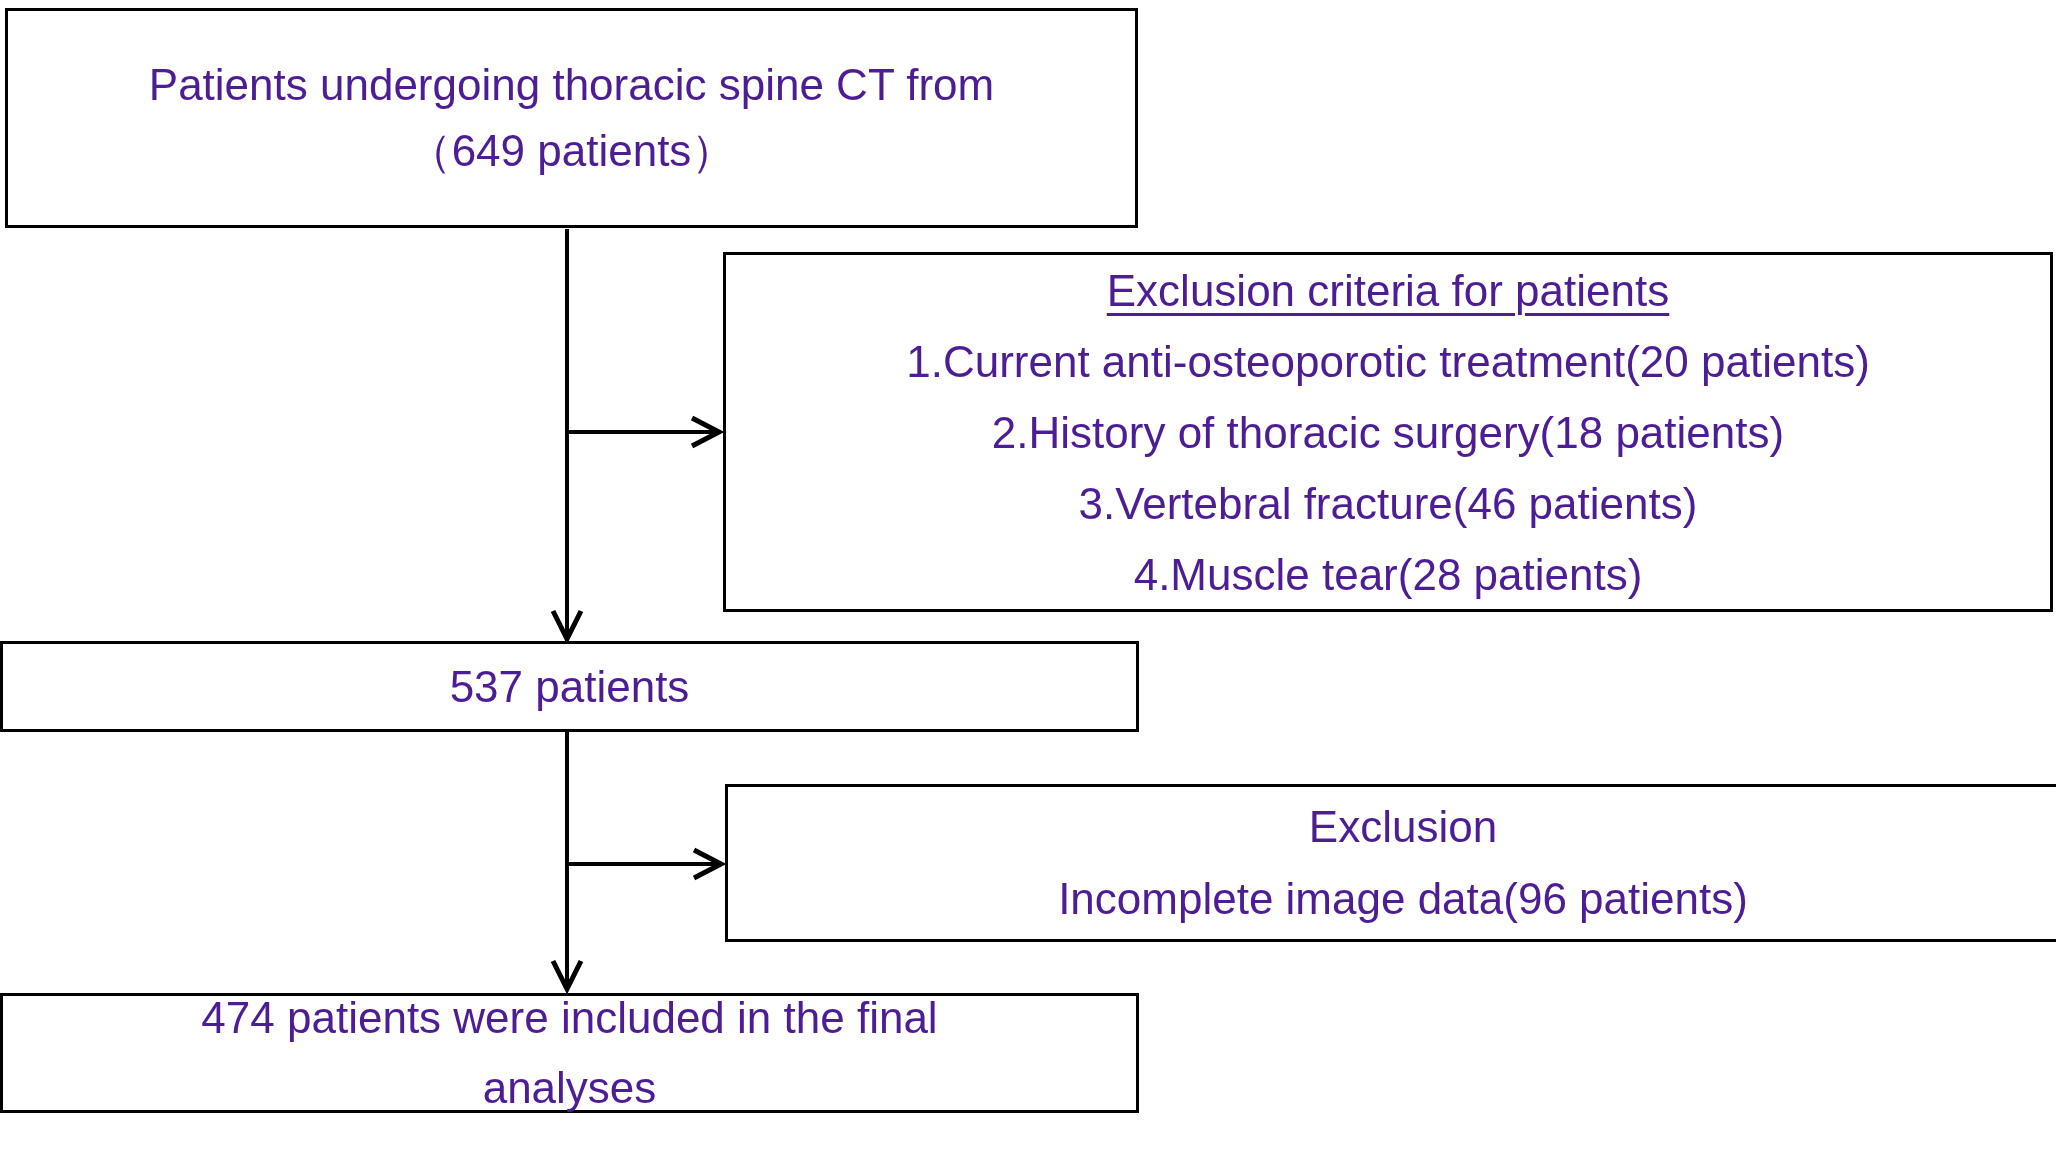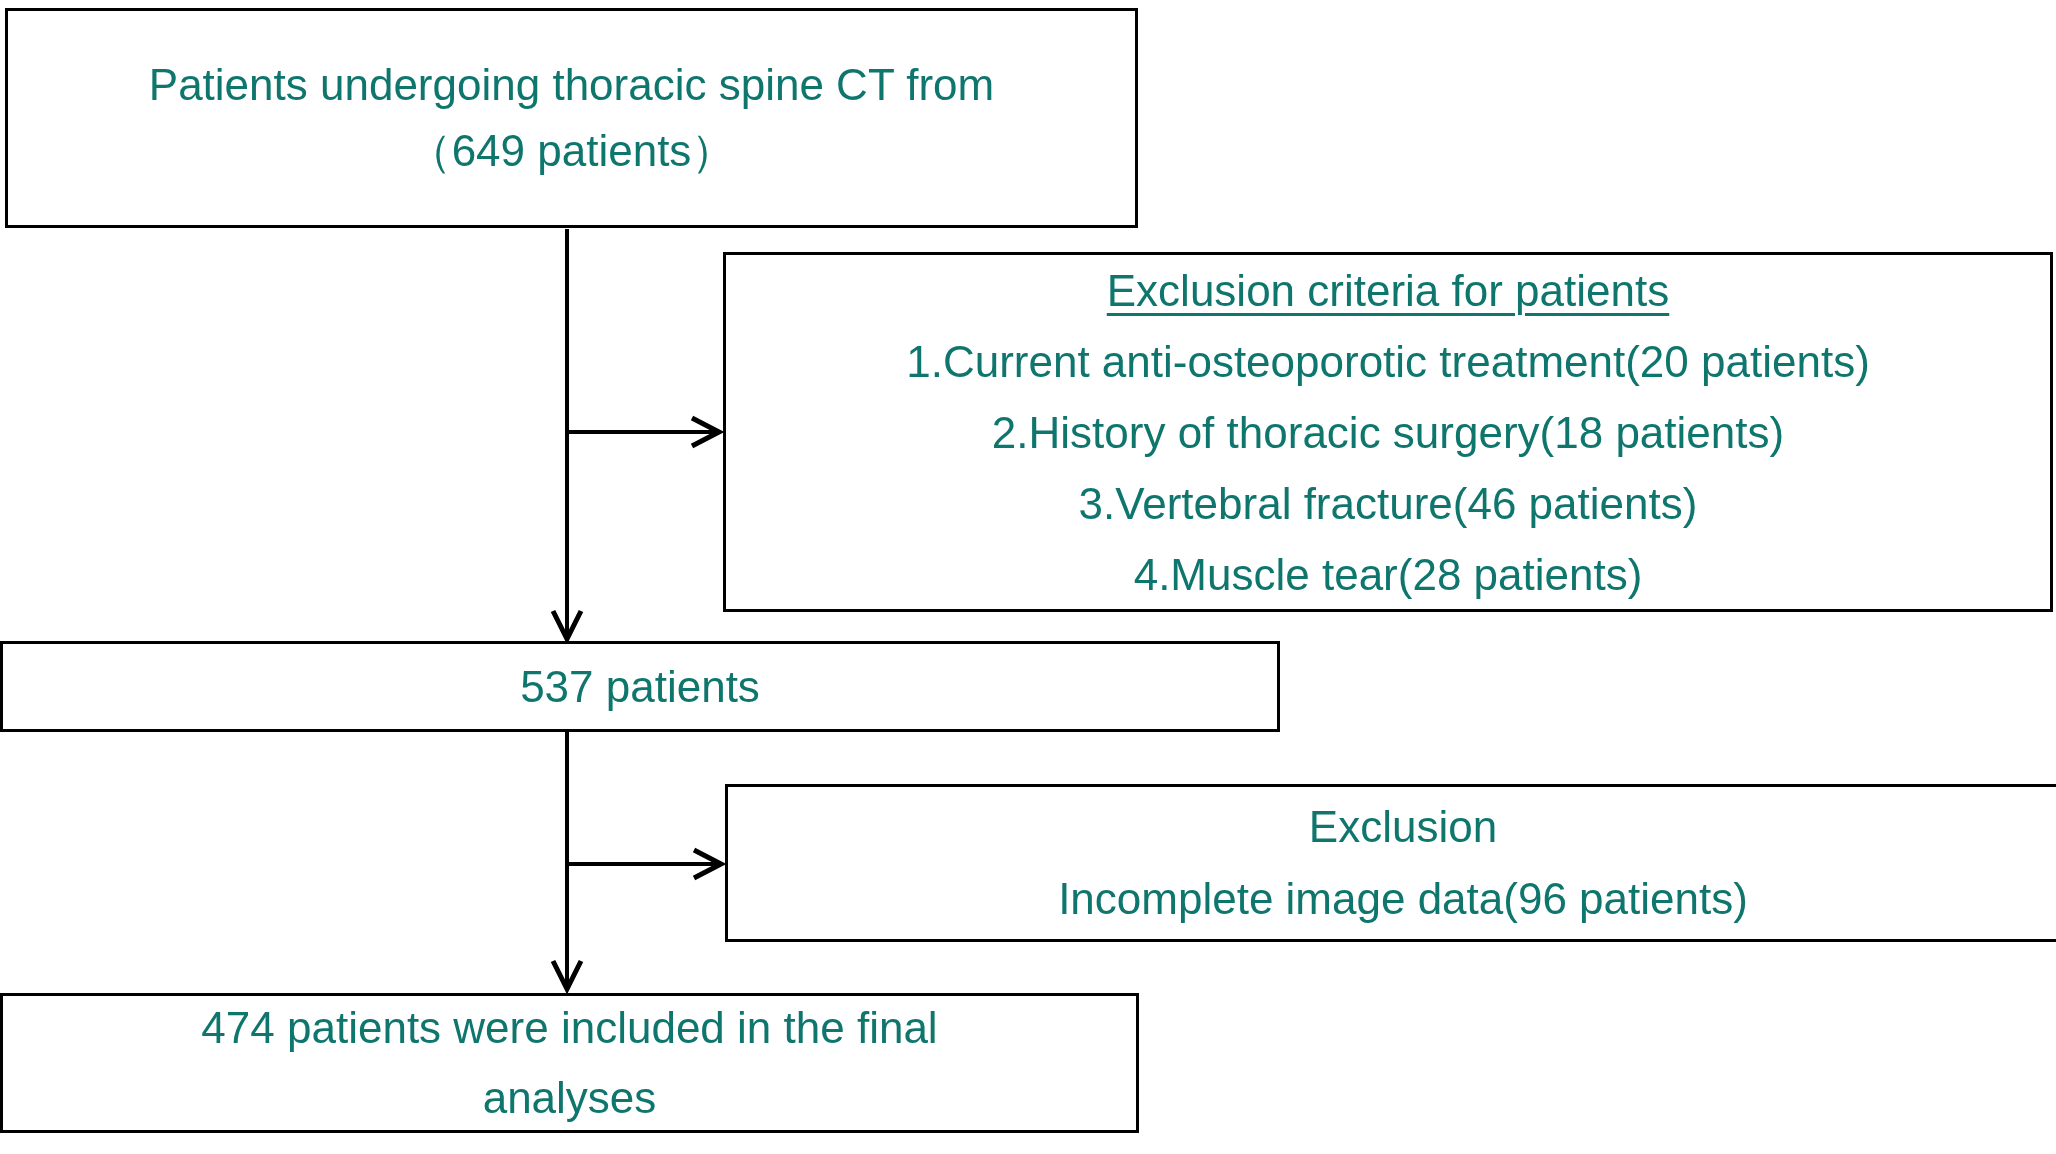--- a/index.html
+++ b/index.html
@@ -6,21 +6,21 @@
     margin: 0;
     padding: 0;
     background: #ffffff;
   }
   .canvas {
     position: relative;
     width: 2056px;
     height: 1154px;
     background: #ffffff;
     font-family: "Liberation Sans", sans-serif;
-    color: #0f766e;
+    color: #4c1d95;
     overflow: hidden;
   }
   .connectors {
     position: absolute;
     left: 0;
     top: 0;
     width: 2056px;
     height: 1154px;
     pointer-events: none;
   }
@@ -47,35 +47,35 @@
   .box-exclusion1 {
     left: 723px;
     top: 252px;
     width: 1330px;
     height: 360px;
     line-height: 71px;
   }
   .box-mid {
     left: 0px;
     top: 641px;
-    width: 1280px;
+    width: 1139px;
     height: 91px;
   }
   .box-exclusion2 {
     left: 725px;
     top: 784px;
     width: 1356px;
     height: 158px;
     line-height: 72px;
   }
   .box-final {
     left: 0px;
     top: 993px;
     width: 1139px;
-    height: 140px;
+    height: 120px;
   }
   .underlined {
     text-decoration: underline;
     text-underline-offset: 7px;
     text-decoration-thickness: 3px;
   }
   .line, .item { white-space: nowrap; }
 </style>
 </head>
 <body>

